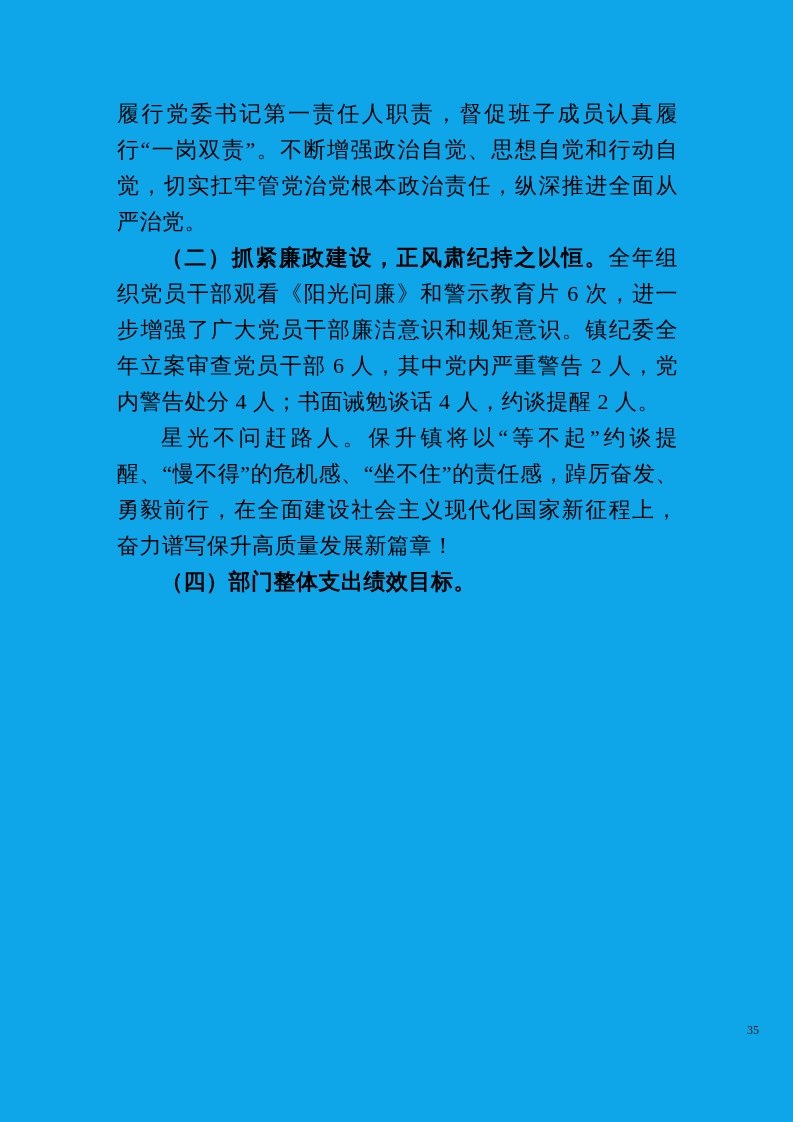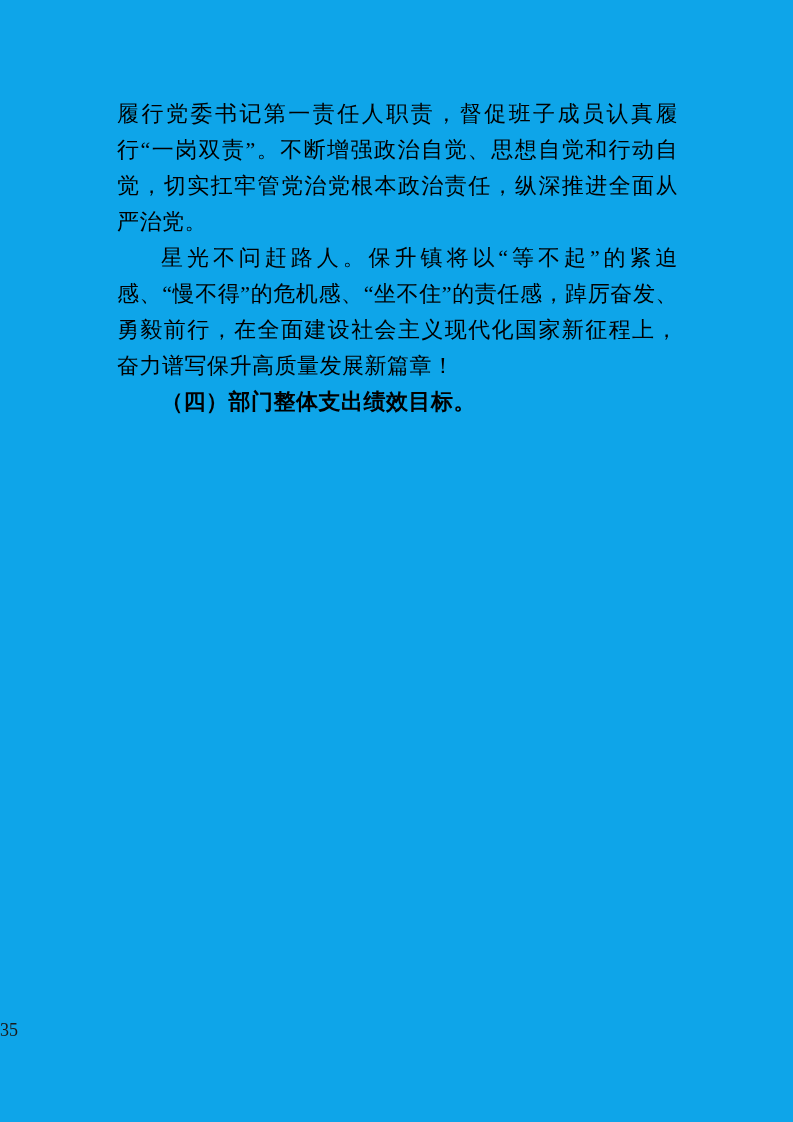--- a/index.html
+++ b/index.html
@@ -31,37 +31,38 @@
   }
   .para { text-indent: 2em; }
   .para.noindent { text-indent: 0; }
   .run-bold { font-weight: 700; }
   .para.final-heading { font-weight: 700; }
   .footer {
     position: absolute;
     top: 1020px;
     left: 0;
     width: 759px;
-    text-align: left;
-    font-size: 18px;
+    text-align: right;
+    font-size: 12px;
     line-height: 20px;
     font-family: "Liberation Serif", serif;
     color: #1a1a1a;
   }
 </style>
 </head>
 <body>
 
 <div class="page">
   <div class="content">
 
     <p class="para noindent"><span>履行党委书记第一责任人职责，督促班子成员认真履行“一岗双责”。不断增强政治自觉、思想自觉和行动自觉，切实扛牢管党治党根本政治责任，纵深推进全面从严治党。</span></p>
 
+    <p class="para"><span class="run-bold">（二）抓紧廉政建设，正风肃纪持之以恒。</span><span>全年组织党员干部观看《阳光问廉》和警示教育片 6 次，进一步增强了广大党员干部廉洁意识和规矩意识。镇纪委全年立案审查党员干部 6 人，其中党内严重警告 2 人，党内警告处分 4 人；书面诫勉谈话 4 人，约谈提醒 2 人。</span></p>
 
 
-    <p class="para"><span>星光不问赶路人。保升镇将以“等不起”的紧迫感、“慢不得”的危机感、“坐不住”的责任感，踔厉奋发、勇毅前行，在全面建设社会主义现代化国家新征程上，奋力谱写保升高质量发展新篇章！</span></p>
+    <p class="para"><span>星光不问赶路人。保升镇将以“等不起”约谈提醒、“慢不得”的危机感、“坐不住”的责任感，踔厉奋发、勇毅前行，在全面建设社会主义现代化国家新征程上，奋力谱写保升高质量发展新篇章！</span></p>
 
     <p class="para final-heading"><span>（四）部门整体支出绩效目标。</span></p>
 
   </div>
 
   <div class="footer">35</div>
 </div>
 
 </body></html>

